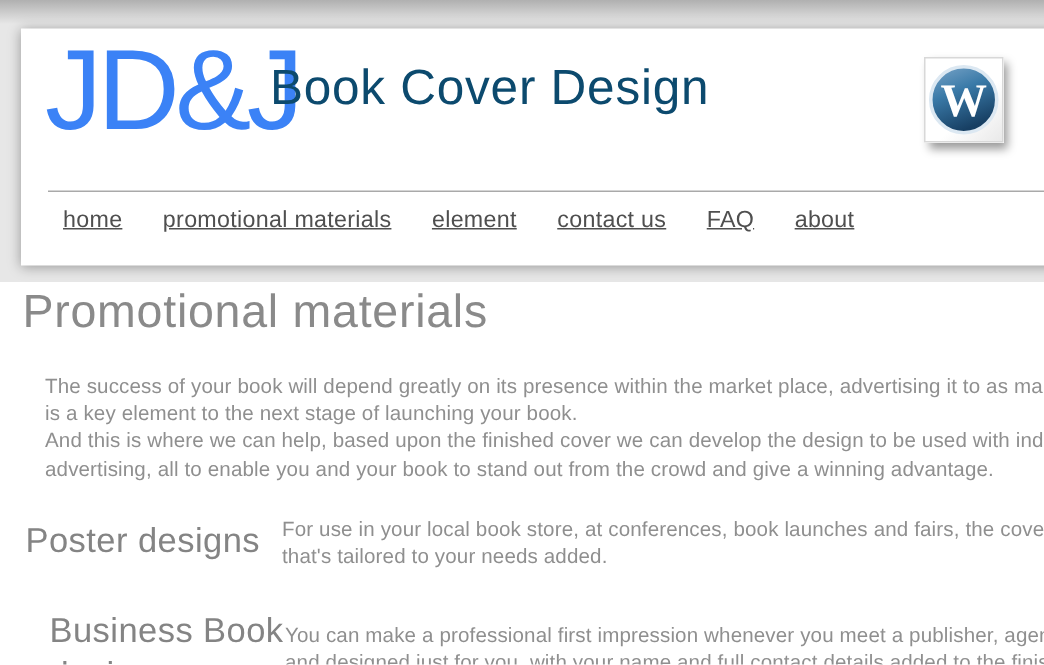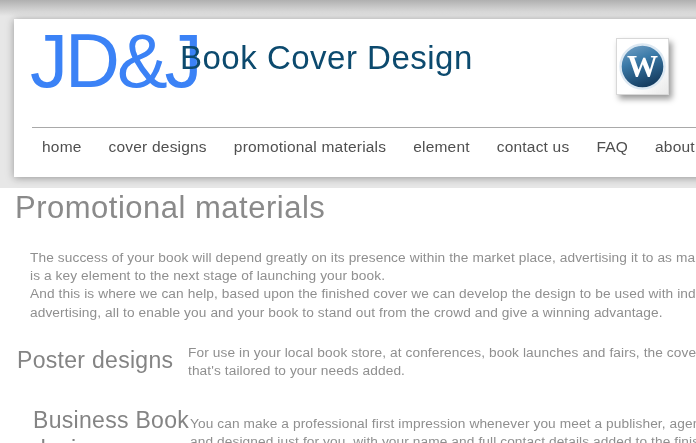--- a/index.html
+++ b/index.html
@@ -42,21 +42,21 @@
     width: 830px; height: 0;
     border-top: 1px solid #a9a9a9;
   }
 
   .nav {
     position: absolute; left: 28px; top: 119px;
     display: flex; gap: 27px;
     font-size: 15.5px; color: #4f4f4f; letter-spacing: 0.2px;
     white-space: nowrap;
   }
-  .nav-item { cursor: pointer; }
+  .nav-item { cursor: pointer; text-decoration: underline; }
 
   
   .wp-badge {
     position: absolute; left: 616px; top: 38px;
     width: 53px; height: 57px;
     background: linear-gradient(135deg, #ffffff 60%, #e9e9e9 100%);
     border: 1px solid #d8d8d8;
     box-shadow: 3px 4px 6px rgba(0,0,0,0.4);
     z-index: 5;
     display: flex; align-items: center; justify-content: center;
@@ -95,21 +95,20 @@
 <body>
 
 <div class="top-bg"></div>
 
 <div class="header-card">
   <div class="logo">JD&amp;J</div>
   <div class="tagline">Book Cover Design</div>
   <div class="nav-rule"></div>
   <div class="nav">
     <span class="nav-item">home</span>
-    <span class="nav-item">cover designs</span>
     <span class="nav-item">promotional materials</span>
     <span class="nav-item">element</span>
     <span class="nav-item">contact us</span>
     <span class="nav-item">FAQ</span>
     <span class="nav-item">about</span>
   </div>
 </div>
 
 <div class="wp-badge">
   <svg width="47" height="47" viewBox="0 0 47 47">

